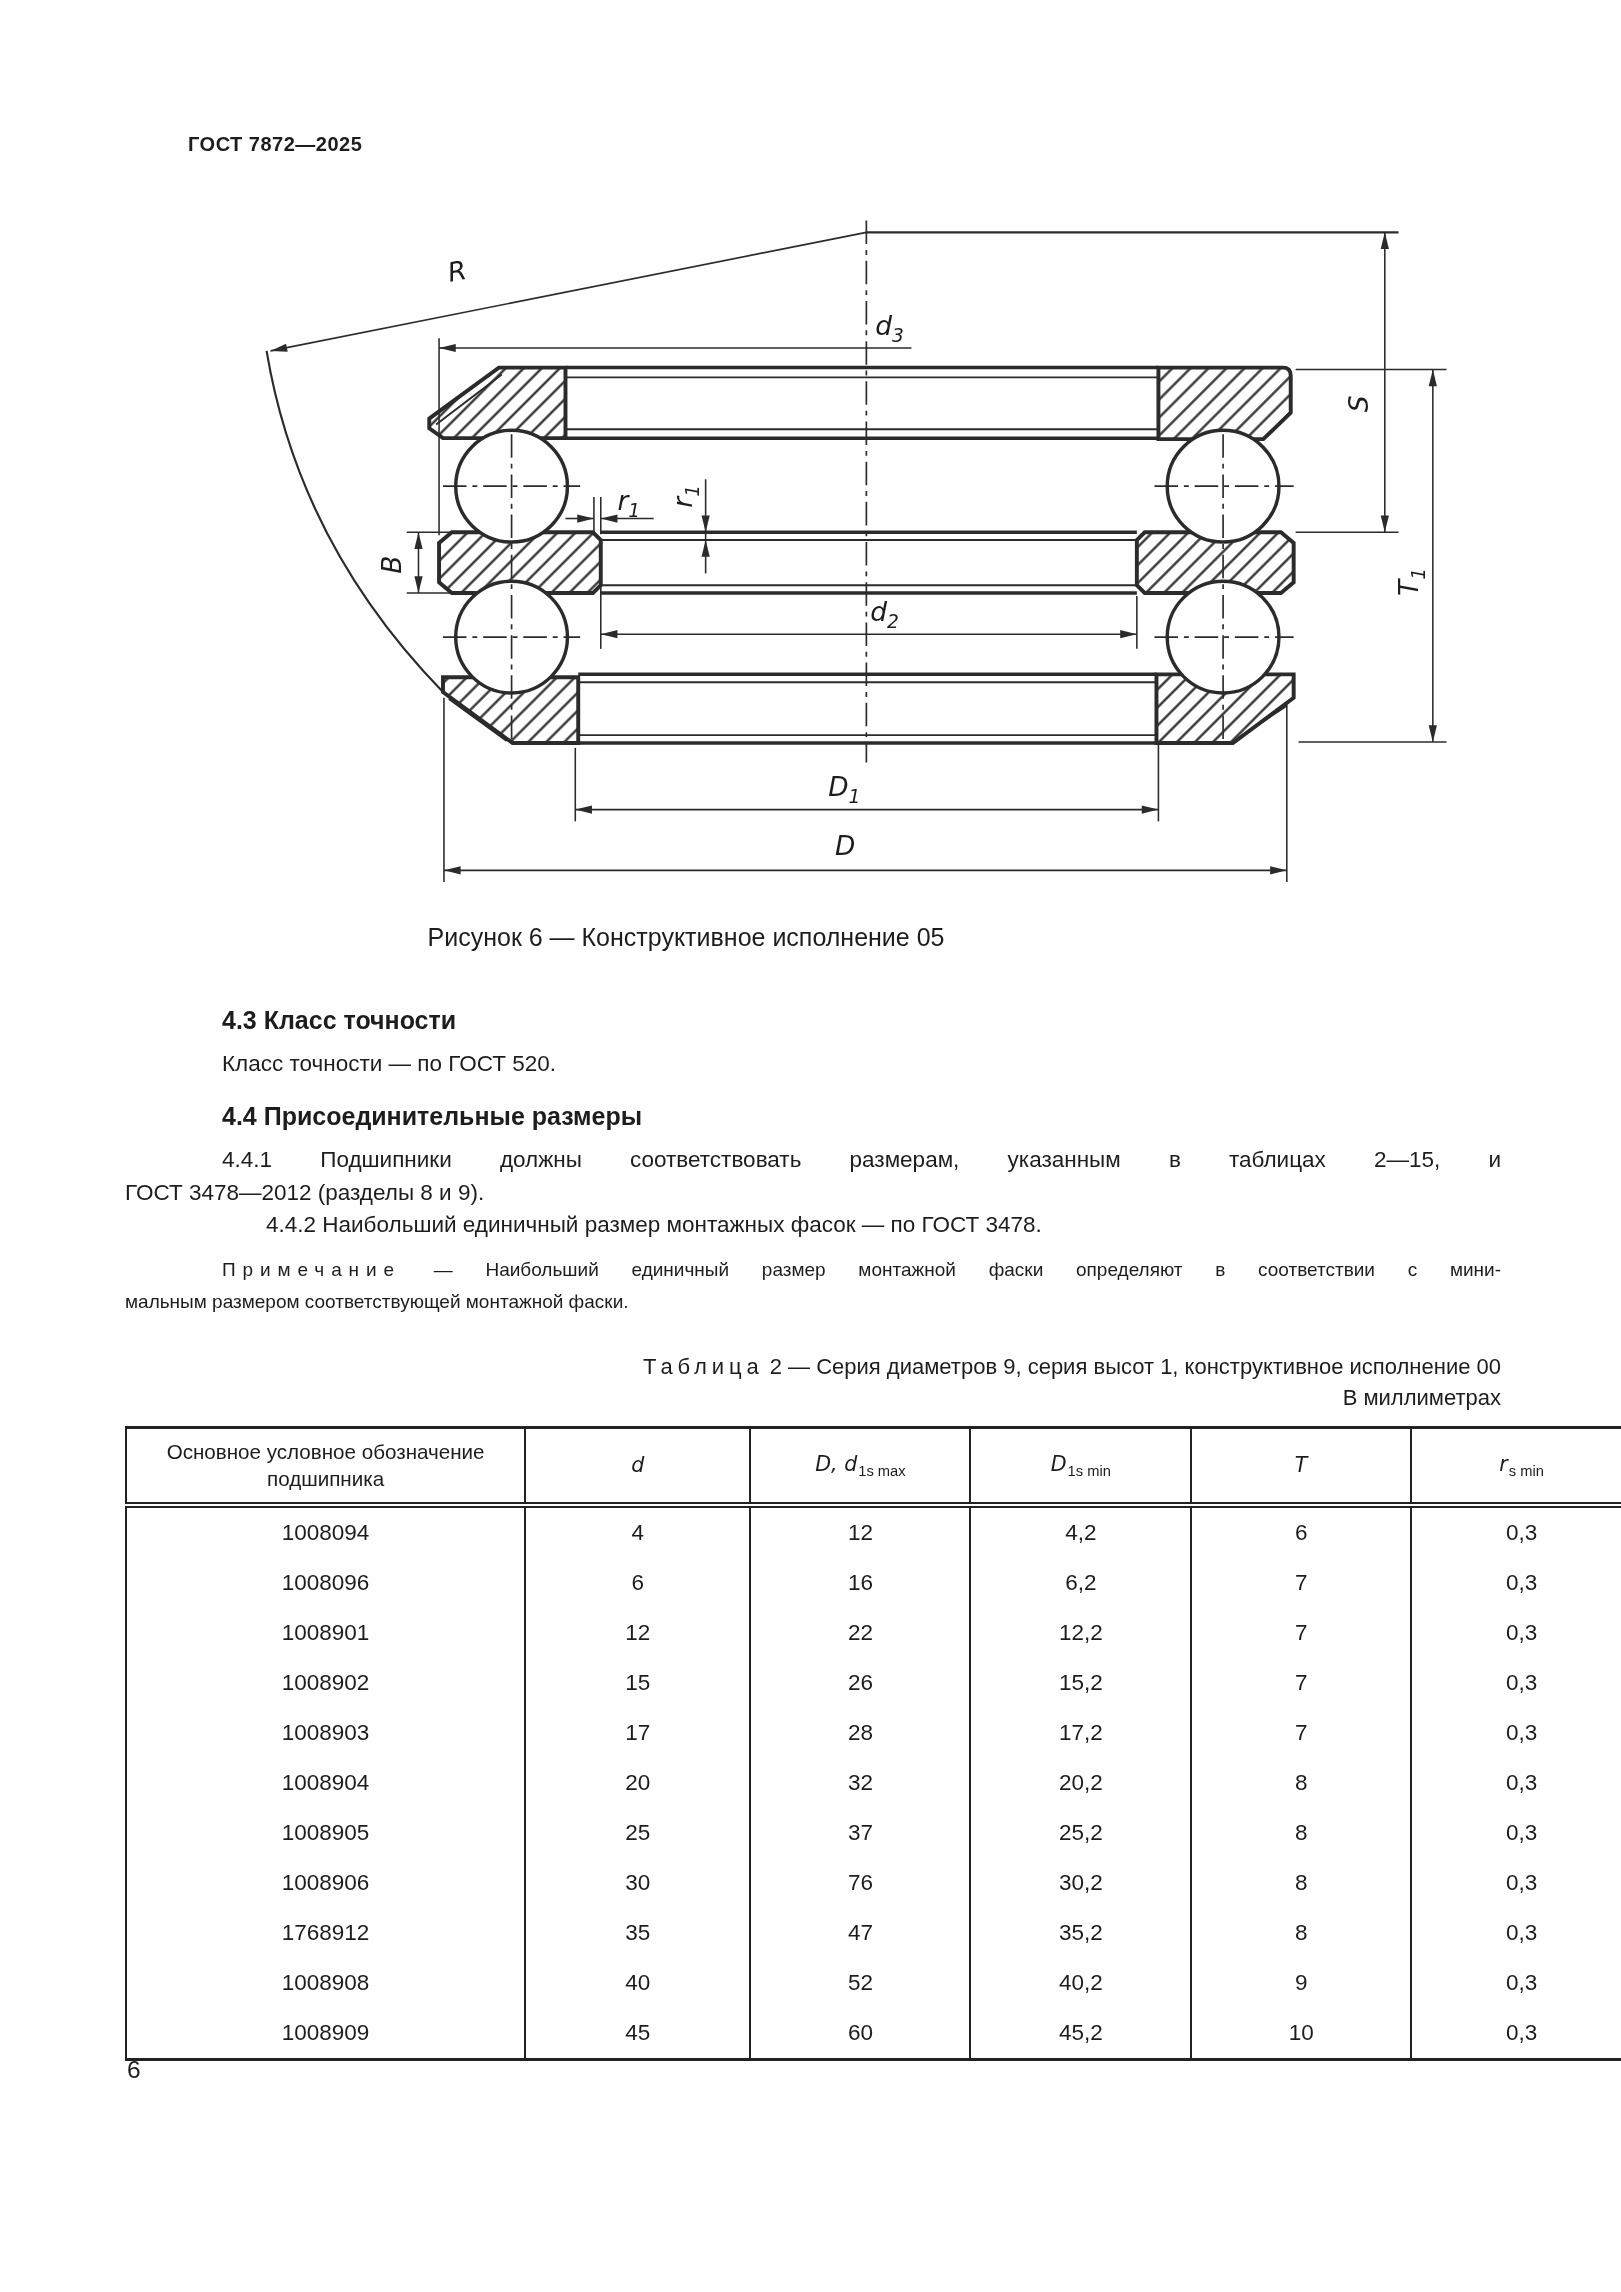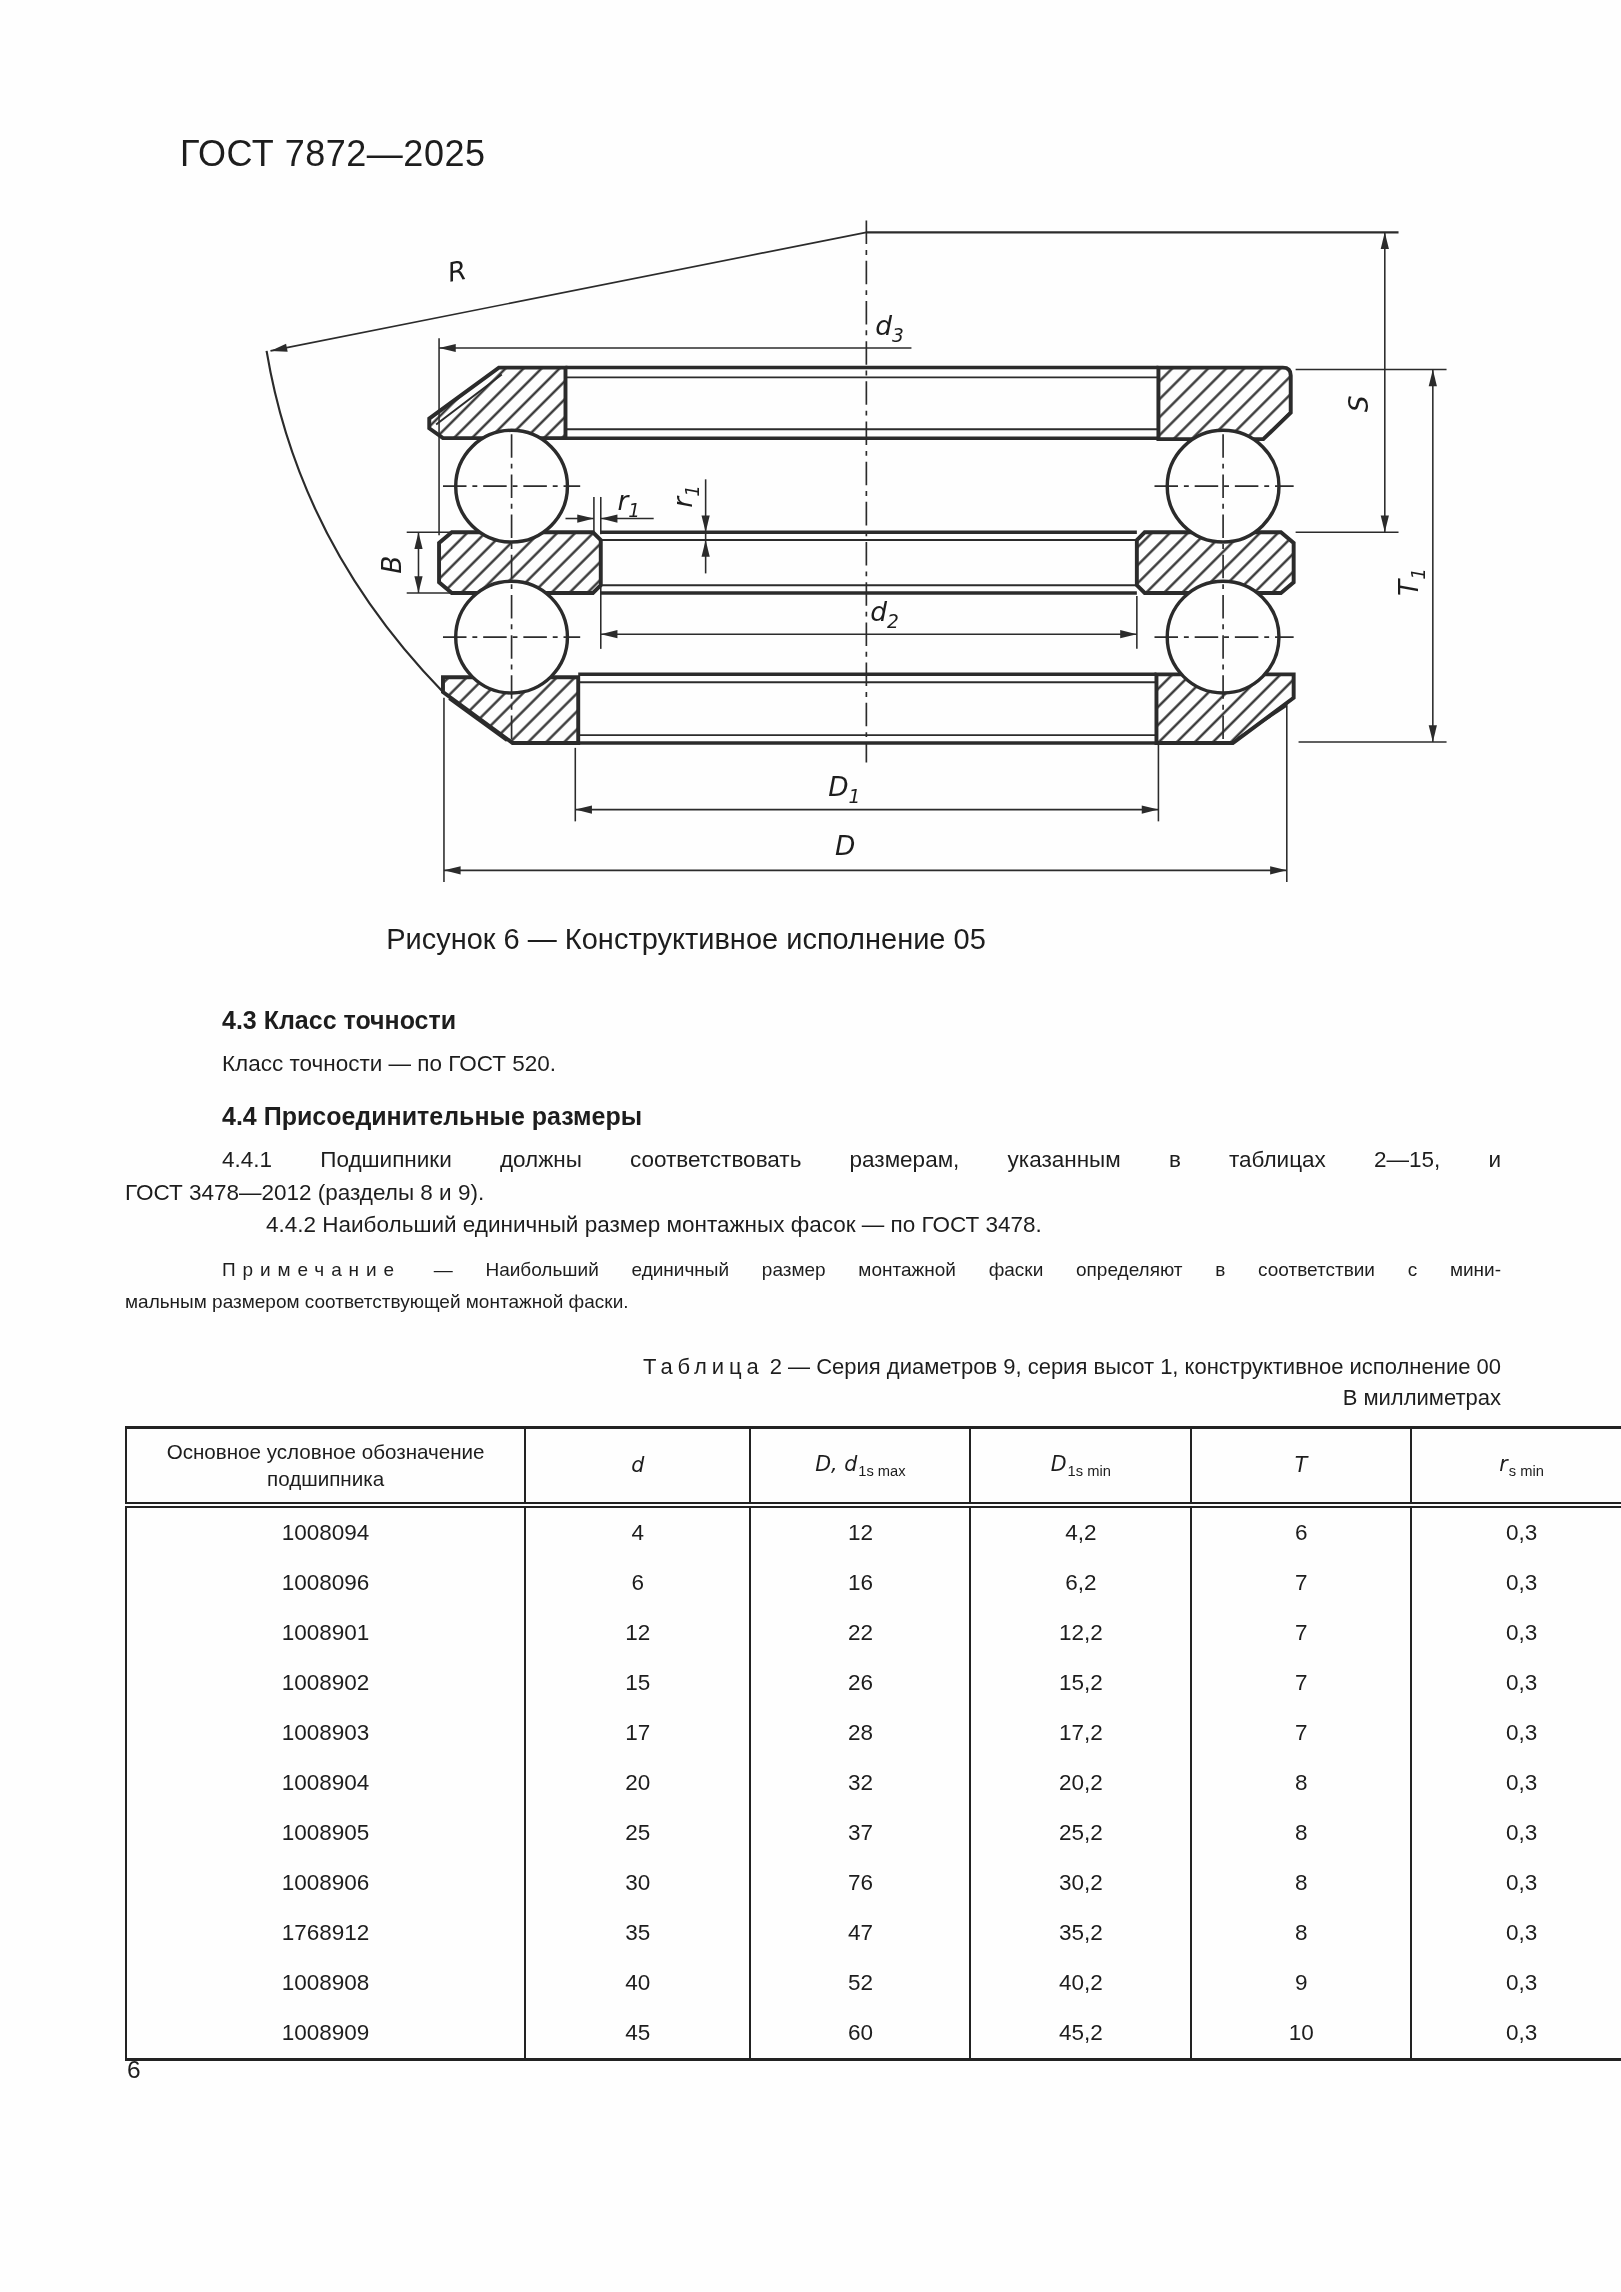--- a/index.html
+++ b/index.html
@@ -1,20 +1,20 @@
 <!DOCTYPE html>
 <html><head>
 <meta charset="utf-8">
 <style>
   html,body{margin:0;padding:0;background:#888;}
   .paper{position:relative;width:1621px;height:2293px;background:#fefefe;margin:0 auto;
          font-family:"Liberation Sans",sans-serif;color:#1d1d1d;overflow:hidden;}
   .abs{position:absolute;}
-  .gost-header{left:180px;top:133px;font-size:36px;font-weight:normal;letter-spacing:0.5px;}
-  .fig-caption{left:147px;top:923px;width:1078px;text-align:center;font-size:29px;}
+  .gost-header{left:188px;top:133px;font-size:20px;font-weight:bold;letter-spacing:0.5px;}
+  .fig-caption{left:147px;top:923px;width:1078px;text-align:center;font-size:25px;}
   .h-sec{font-weight:bold;font-size:25px;}
   .h43{left:222px;top:1006px;}
   .p43{left:222px;top:1051px;font-size:22.5px;}
   .h44{left:222px;top:1102px;}
   .pline{left:125px;width:1376px;font-size:22.5px;}
   .just{text-align:justify;text-align-last:justify;}
   .ind{text-indent:97px;}
   .p441a{top:1147px;}
   .p441b{top:1180px;}
   .p442{left:222px;top:1212px;font-size:22.5px;margin-left:44px;}

